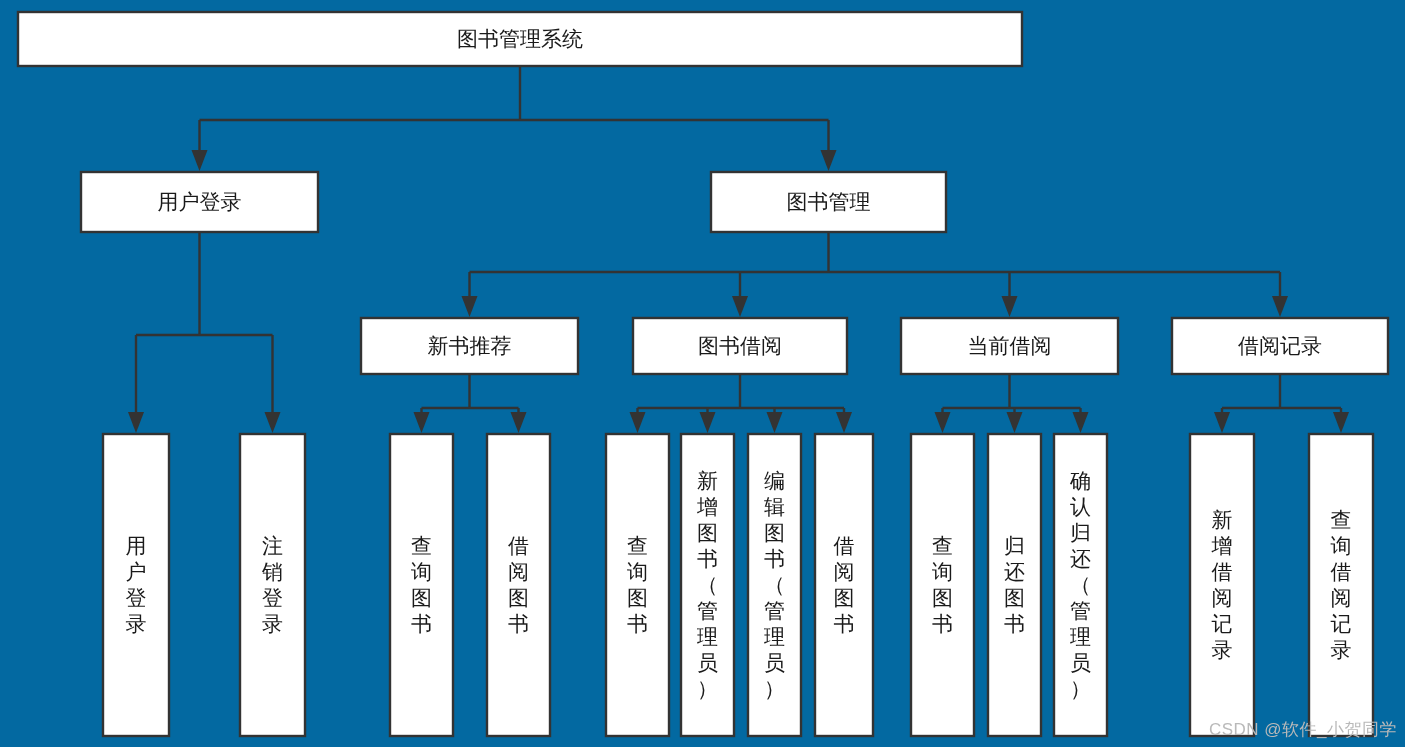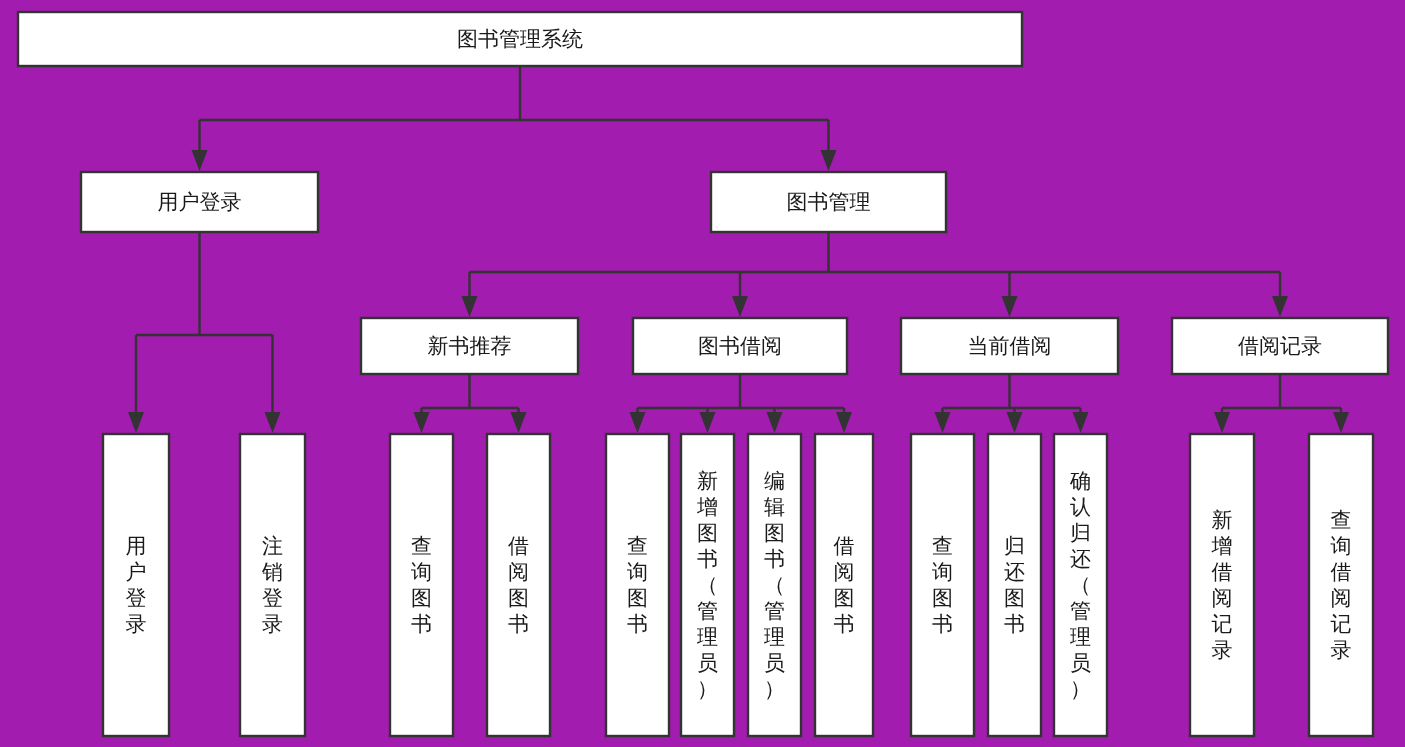--- a/index.html
+++ b/index.html
@@ -8,21 +8,21 @@
     padding: 0;
     background: #ffffff;
   }
   body {
     font-family: "Liberation Sans", "DejaVu Sans", sans-serif;
   }
   #diagram-root {
     position: relative;
     width: 1405px;
     height: 747px;
-    background: #a21caf;
+    background: #0369a1;
     overflow: hidden;
   }
   svg#tree-svg {
     position: absolute;
     left: 0;
     top: 0;
     width: 1405px;
     height: 747px;
     display: block;
   }
@@ -217,13 +217,14 @@
         <g>
           <rect class="node-box" x="1190" y="434" width="64" height="302"></rect>
           <text class="node-label-v" x="1222" y="527.28" text-anchor="middle"><tspan x="1222" dy="0">新</tspan><tspan x="1222" dy="26">增</tspan><tspan x="1222" dy="26">借</tspan><tspan x="1222" dy="26">阅</tspan><tspan x="1222" dy="26">记</tspan><tspan x="1222" dy="26">录</tspan></text>
         </g>
         <g>
           <rect class="node-box" x="1309" y="434" width="64" height="302"></rect>
           <text class="node-label-v" x="1341" y="527.28" text-anchor="middle"><tspan x="1341" dy="0">查</tspan><tspan x="1341" dy="26">询</tspan><tspan x="1341" dy="26">借</tspan><tspan x="1341" dy="26">阅</tspan><tspan x="1341" dy="26">记</tspan><tspan x="1341" dy="26">录</tspan></text>
         </g>
       </g>
   </svg>
+  <div class="watermark">CSDN @软件_小贺同学</div>
 </div>
 
 </body></html>

